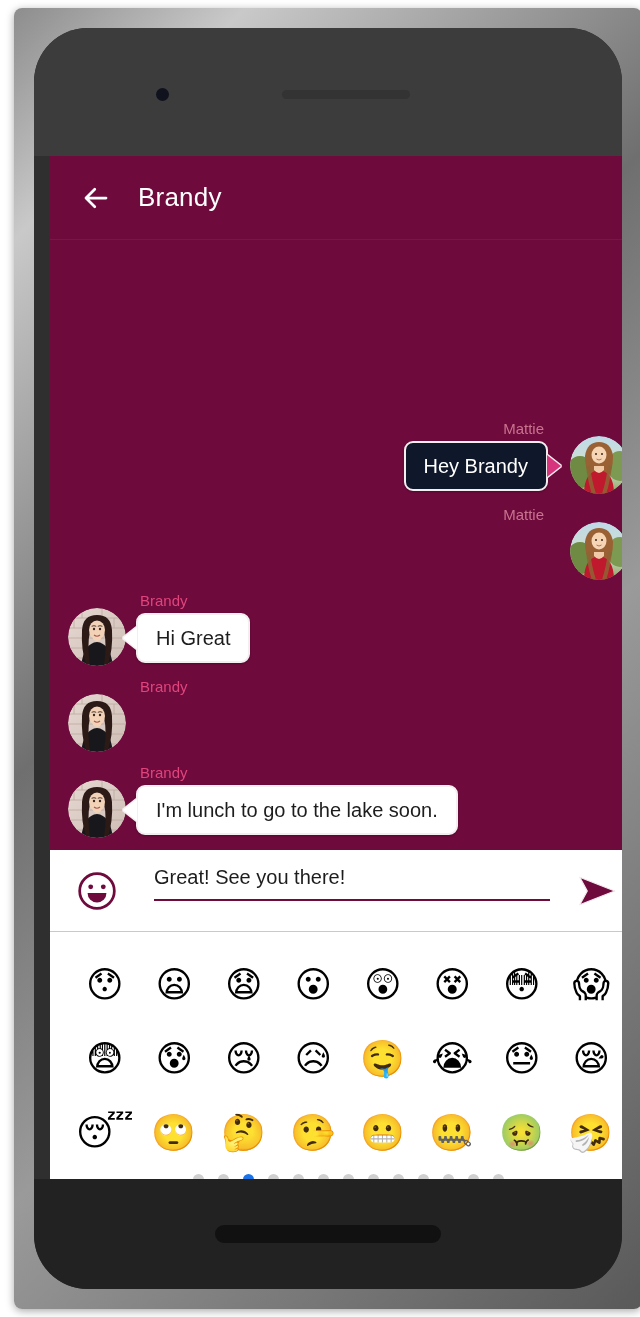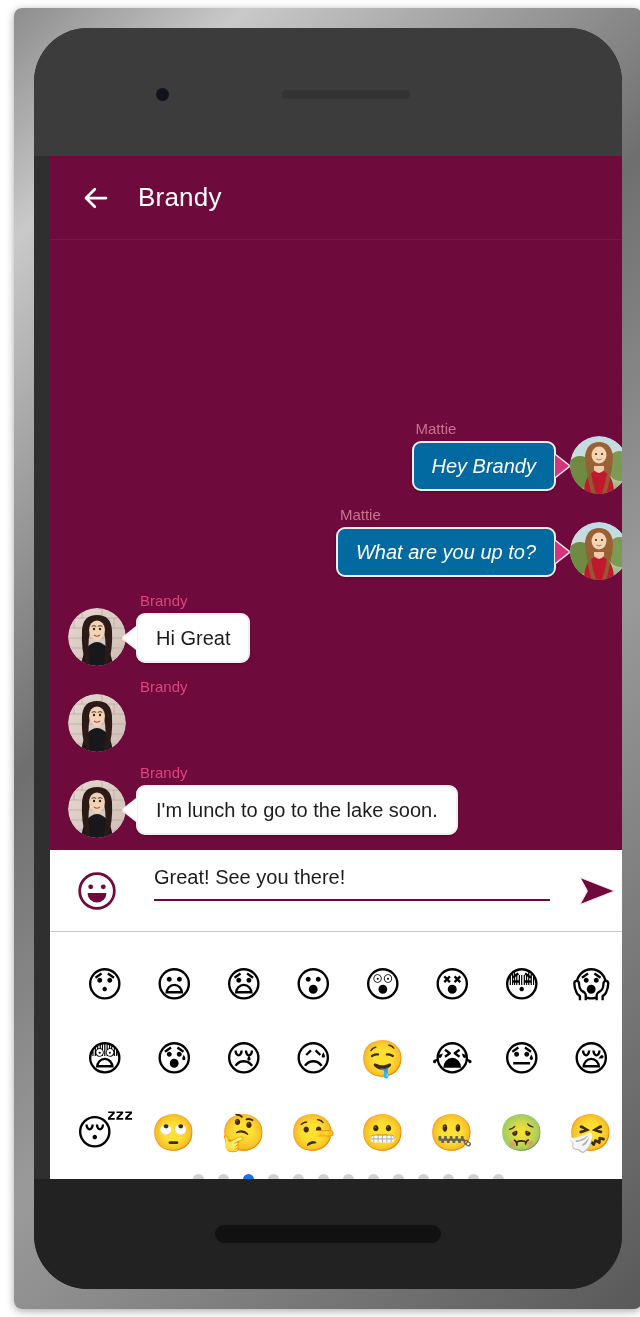--- a/index.html
+++ b/index.html
@@ -127,21 +127,21 @@
     width: 58px; height: 58px;
     border-radius: 50%;
     flex: 0 0 58px;
     overflow: hidden;
     position: relative;
     margin-top: 16px;
   }
   .avatar svg { display:block; width:100%; height:100%; }
 
   .msg-col { display: flex; flex-direction: column; max-width: 400px; }
-  .msg-row.out .msg-col { margin-right: 14px; }
+  .msg-row.out .msg-col { align-items: flex-end; margin-right: 22px; }
   .msg-row.in  .msg-col { align-items: flex-start; margin-left: 10px; }
 
   .sender {
     font-size: 15px;
     margin-bottom: 4px;
     padding: 0 4px;
   }
   .sender.out { color: #c8738f; }
   .sender.in  { color: #e0447c; }
 
@@ -150,24 +150,23 @@
   .bubble {
     display: inline-block;
     padding: 11px 18px;
     border-radius: 9px;
     font-size: 20px;
     line-height: 1.2;
     box-shadow: 0 1px 2px rgba(0,0,0,.25);
     white-space: nowrap;
   }
   .bubble.out {
-    background: #0369a1;
+    background: #0f172a;
     color: #ffffff;
     border: 2px solid #f4eef0;
-    font-style: italic;
   }
   .bubble.in {
     background: #ffffff;
     color: #1d1d1d;
     border: 2px solid #f4eef0;
   }
   .tail {
     position: absolute;
     top: 50%;
     width: 0; height: 0;
@@ -325,24 +324,20 @@
                 <path d="M24 34 Q29 40 34 34 L34 30 L24 30 Z" fill="#f0c9a6"></path>
                 <path d="M18 30 Q20 46 24 58 M40 30 Q38 46 34 58" stroke="#8d6434" stroke-width="4" fill="none" opacity=".85"></path>
               </g>
             </svg>
           </div>
         </div>
 
         <div class="msg-row out">
           <div class="msg-col">
             <div class="sender out">Mattie</div>
-            <div class="bubble-wrap">
-              <div class="bubble out">What are you up to?</div>
-              <div class="tail out"></div>
-            </div>
           </div>
           <div class="avatar">
             <svg viewBox="0 0 58 58">
               <g clip-path="url(#cm1)">
                 <rect width="58" height="58" fill="url(#sky1)"></rect>
                 <ellipse cx="10" cy="36" rx="14" ry="16" fill="#6f8a42"></ellipse>
                 <ellipse cx="50" cy="30" rx="13" ry="15" fill="#7d9a52"></ellipse>
                 <ellipse cx="29" cy="17" rx="9" ry="10" fill="#f0c9a6"></ellipse>
                 <path d="M15 20 Q17 6 29 6 Q41 6 43 20 Q43 34 38 40 L20 40 Q15 32 15 20Z" fill="#9a6134"></path>
                 <ellipse cx="29" cy="19" rx="7.5" ry="8.5" fill="#f6d5b4"></ellipse>

